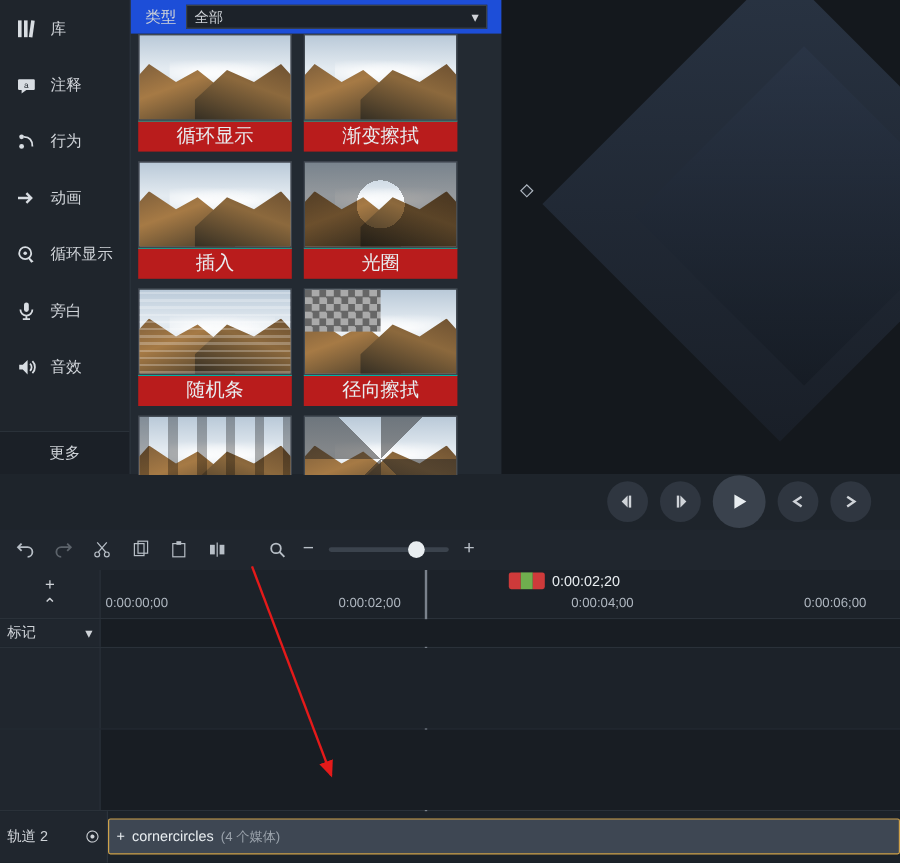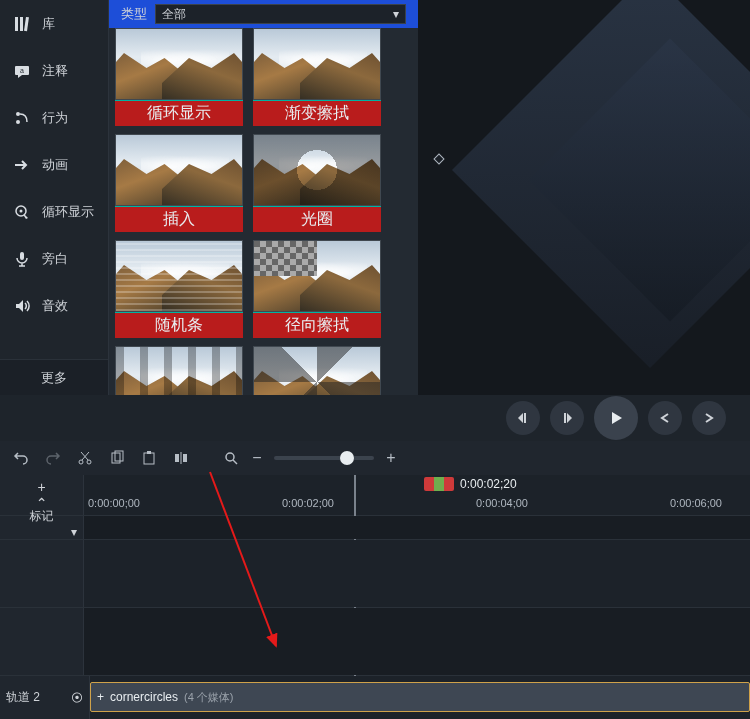--- a/index.html
+++ b/index.html
@@ -346,21 +346,21 @@
       <div class="timecode-label">0:00:02;20</div>
       <div class="ruler-tick" style="left:4px">0:00:00;00</div>
       <div class="ruler-tick" style="left:198px">0:00:02;00</div>
       <div class="ruler-tick" style="left:392px">0:00:04;00</div>
       <div class="ruler-tick" style="left:586px">0:00:06;00</div>
       <div class="playhead-line" style="left:270px"></div>
     </div>
   </div>
 
   <div class="track-row" style="height:24px">
-    <div class="track-head" style="flex-direction:column;justify-content:flex-end;padding:0 6px">
+    <div class="track-head" style="flex-direction:row;justify-content:center;padding:0 6px">
       <span>标记</span>
       <span style="margin-left:auto">▾</span>
     </div>
     <div class="track-body dark"></div>
   </div>
 
   <div class="track-row tall">
     <div class="track-head"></div>
     <div class="track-body"></div>
   </div>

